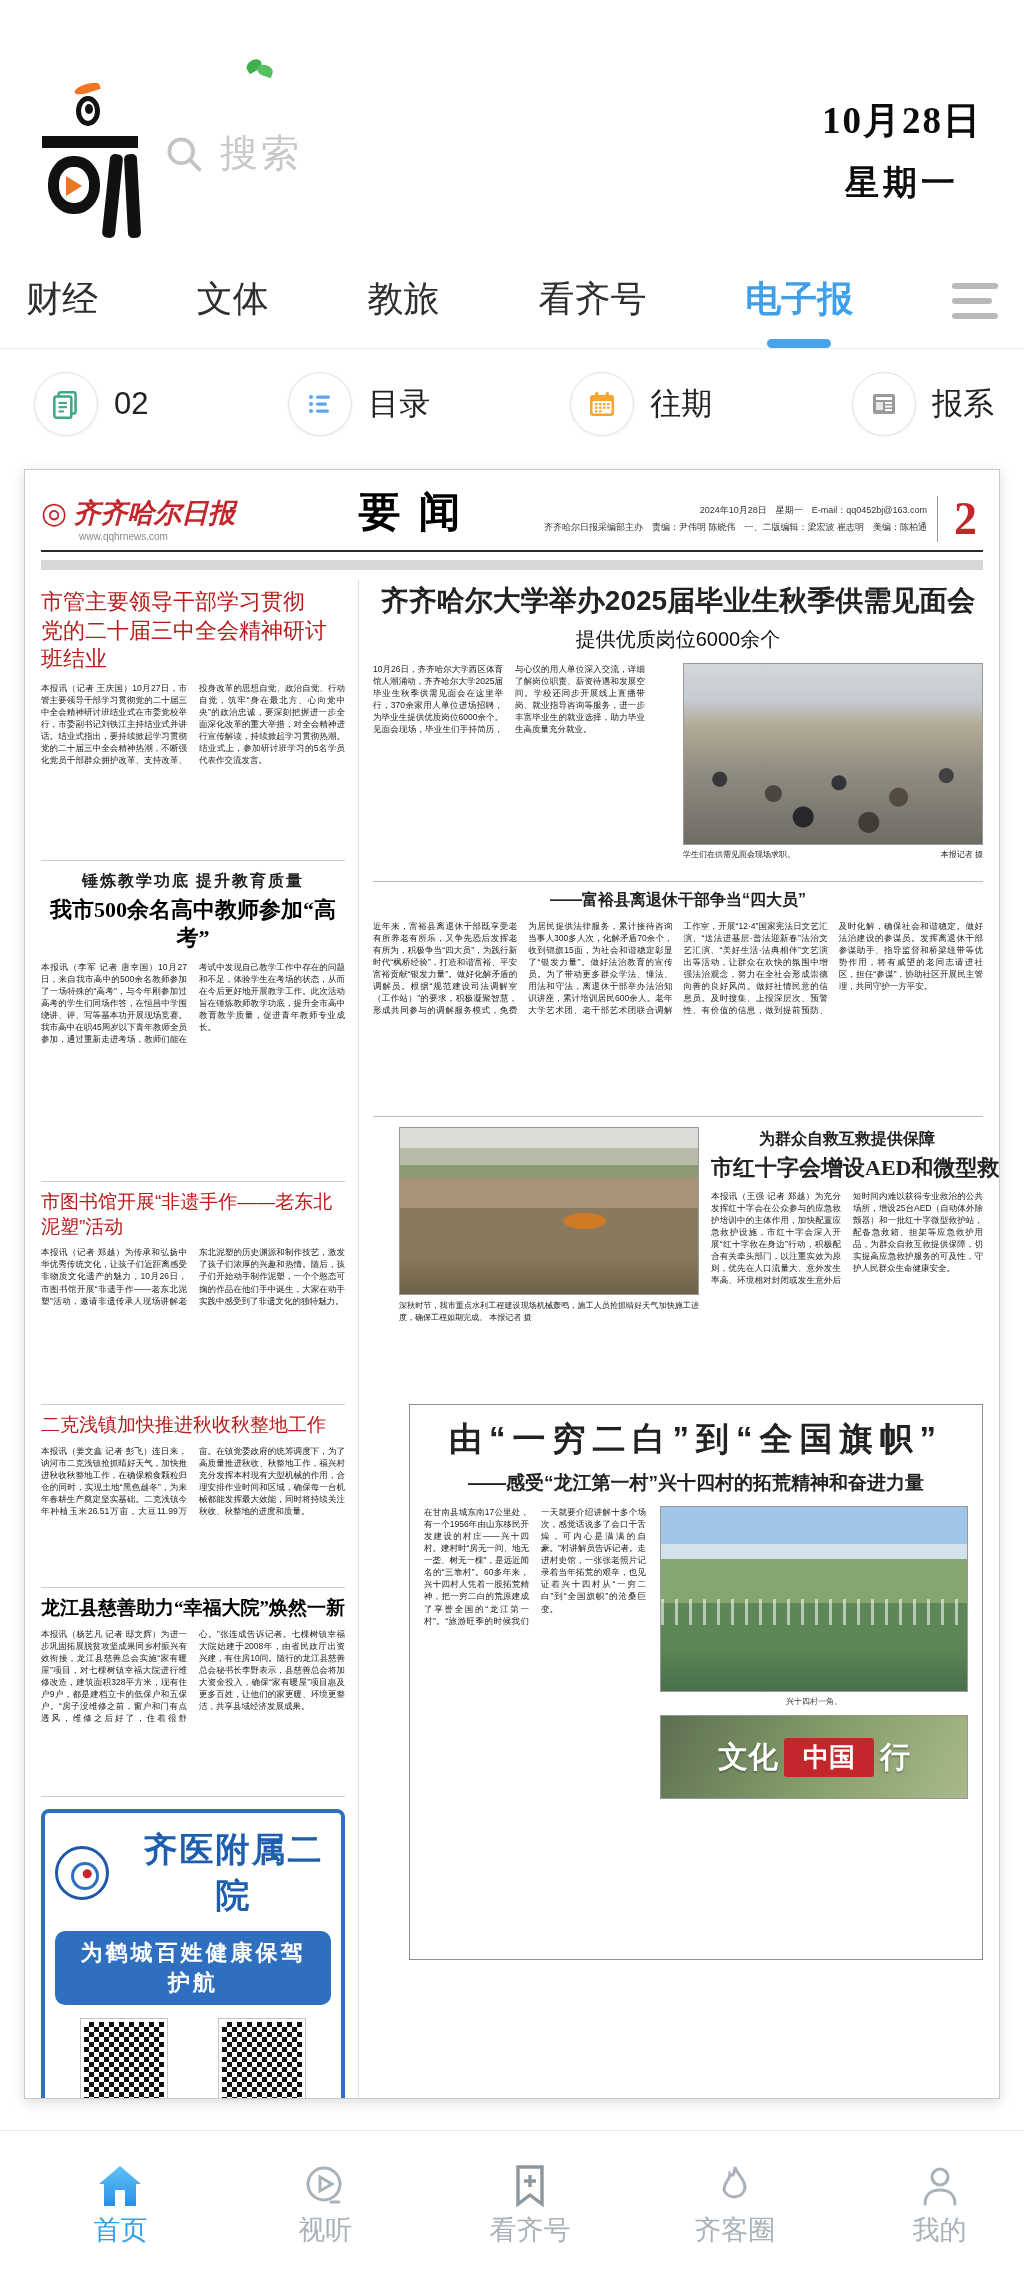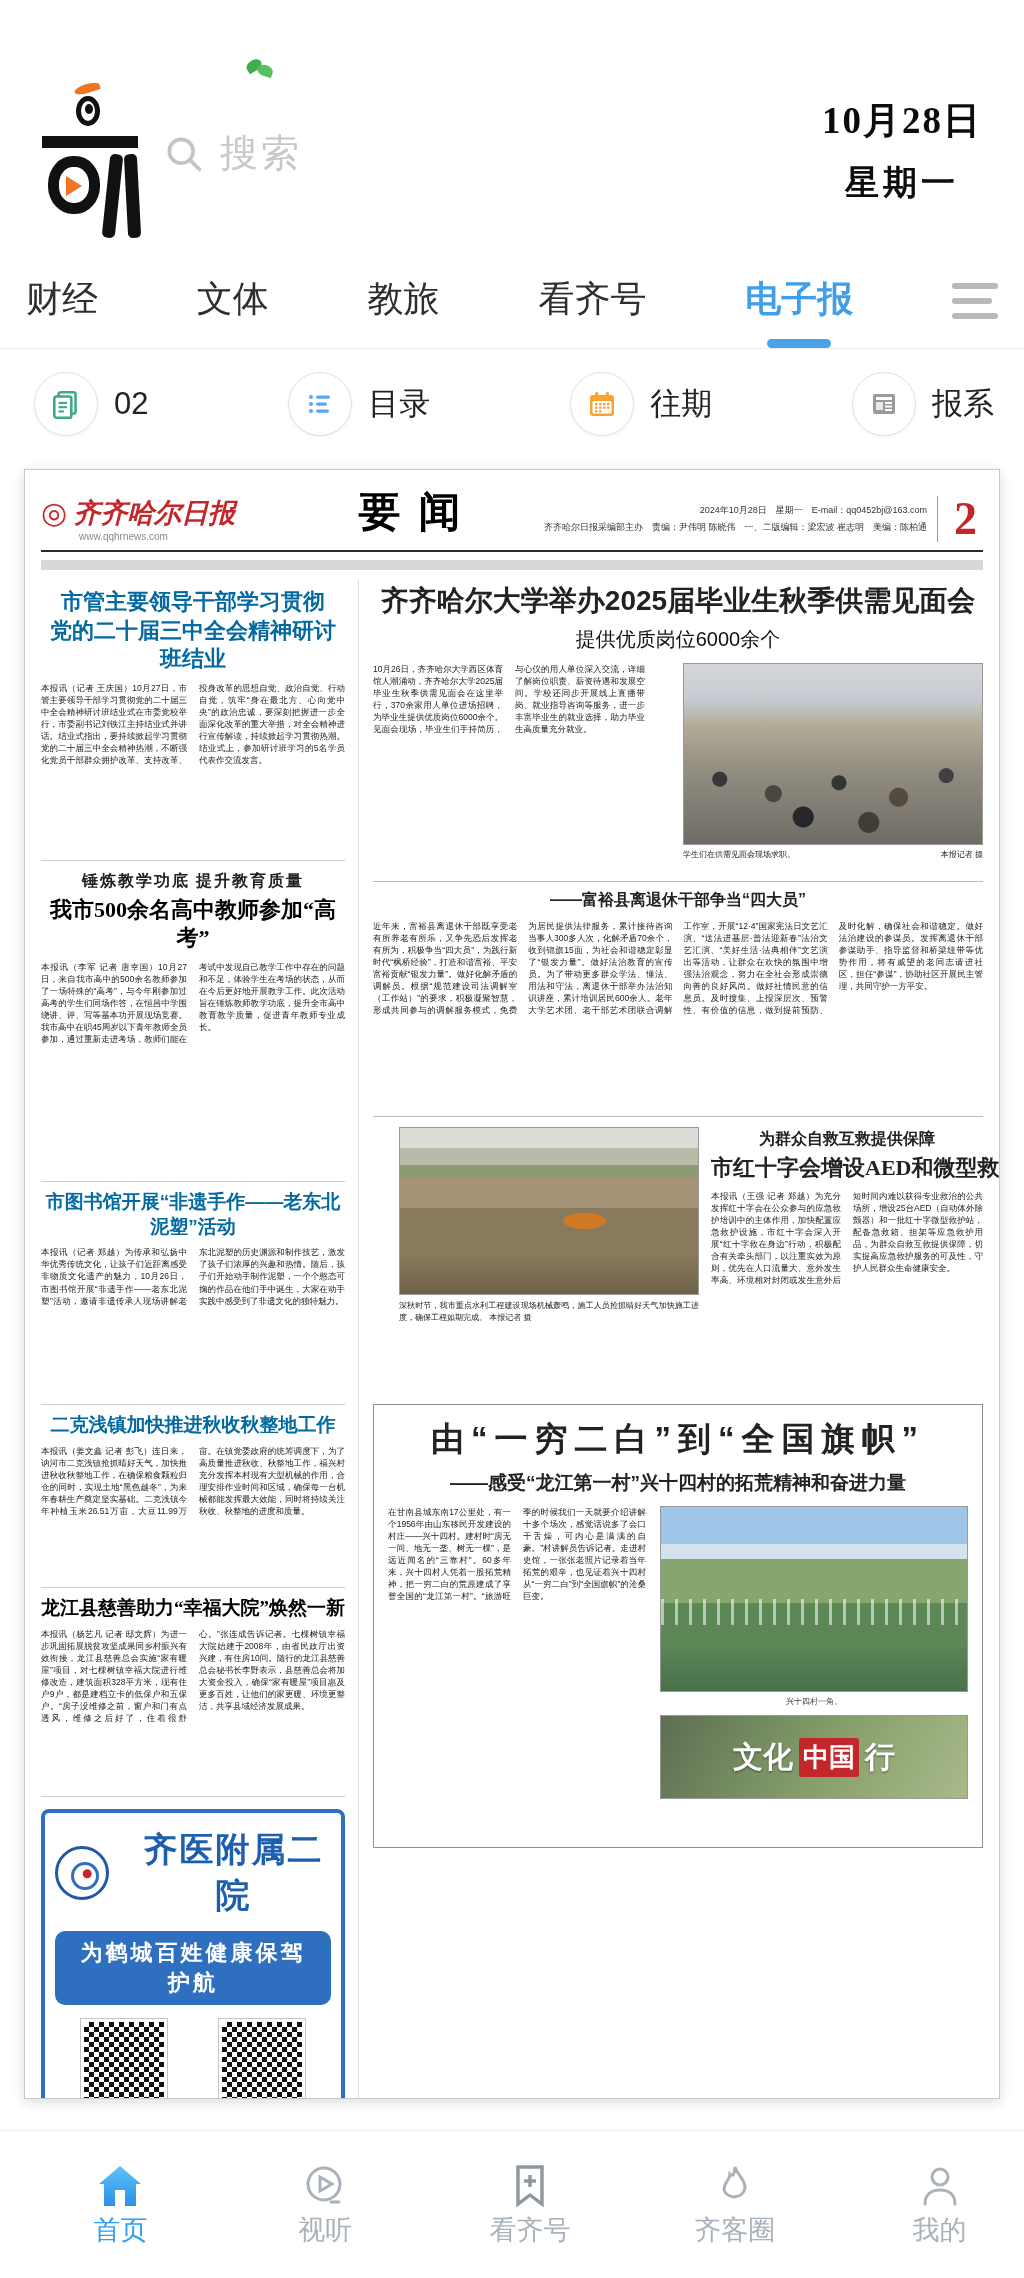--- a/index.html
+++ b/index.html
@@ -65,21 +65,21 @@
   .col-right { flex:1; min-width:0; }
 
   .bodytext { font-size:8.5px; line-height:1.42; text-align:justify; color:#1a1a1a; overflow:hidden; }
   .bodytext::first-letter { margin-left:0; }
   .cols2 { column-count:2; column-gap:12px; }
   .cols3 { column-count:3; column-gap:12px; }
   .cols4 { column-count:4; column-gap:11px; }
 
   .art { padding:8px 0 10px; border-bottom:1px solid #ccc; }
   .art:last-child { border-bottom:none; }
-  .hl-sans { font-weight:700; text-align:center; color:#0369a1; line-height:1.3; }
+  .hl-sans { font-weight:400; text-align:left; color:#b91c1c; line-height:1.3; }
   .hl-serif { font-family:"Liberation Serif",serif; font-weight:700; text-align:center; color:#000; line-height:1.3; }
   .a1-hl { font-size:22px; margin-bottom:8px; }
   .kicker { text-align:center; font-family:"Liberation Serif",serif; font-weight:700; font-size:16px; letter-spacing:2px; margin:2px 0 4px; }
   .a2-hl { font-size:22px; margin-bottom:8px; }
   .sm-hl { font-size:19px; margin-bottom:7px; }
   .h-a1 { height:168px; } .h-a2 { height:210px; } .h-a3 { height:148px; } .h-a4 { height:132px; } .h-a5 { height:158px; }
 
   
   .ad { margin-top:12px; border:4px solid #2f6fc0; border-radius:8px; padding:14px 10px 12px; text-align:center; }
   .ad-top { display:flex; align-items:center; justify-content:space-between; gap:27px; }
@@ -117,34 +117,34 @@
   .photo-field { width:300px; height:168px;
     background:
       radial-gradient(ellipse 34px 13px at 62% 56%, #cf7a22 0 60%, transparent 65%),
       linear-gradient(180deg,#dcdcd6 0 12%, #b7bba8 12% 22%, #8d9a74 22% 30%, #a59277 30% 48%, #8a7a5d 48% 76%, #6f6149 100%); }
   .r3-cap { width:300px; font-size:8px; line-height:1.5; margin-top:5px; text-align:justify; color:#222; }
   .r4 { flex:1; min-width:0; }
   .r4-kicker { text-align:center; font-size:16px; font-weight:700; margin:2px 0 3px; }
   .r4-hl { text-align:center; font-family:"Liberation Serif",serif; font-weight:900; font-size:22px; margin-bottom:7px; white-space:nowrap; }
   .r4-body { height:200px; }
 
-  .r5 { border:1px solid #8f8f8f; margin-top:14px; padding:12px 14px 10px; height:444px; }
+  .r5 { border:1px solid #8f8f8f; margin-top:14px; padding:12px 14px 10px; height:556px;margin-left:36px; }
   .r5-hl { font-size:33px; font-weight:900; text-align:center; letter-spacing:7px; white-space:nowrap; }
   .r5-sub { font-size:19px; font-weight:700; text-align:center; margin:8px 0 10px; }
   .r5-top { display:flex; gap:14px; }
   .r5-topbody { flex:1; height:308px; }
   .r5-figcol { width:308px; flex:none; }
   .photo-village { width:308px; height:186px;
     background:
       repeating-linear-gradient(90deg, rgba(255,255,255,.55) 0 3px, transparent 3px 14px) 0 58%/100% 26px no-repeat,
       linear-gradient(180deg,#9fc6e8 0 20%, #d4e2ec 20% 28%, #85a66e 28% 52%, #5d8757 52% 74%, #49704b 100%); }
   .r5-figcap { font-size:8px; color:#444; text-align:center; margin:4px 0 8px; }
   .culture { width:308px; height:84px; background:linear-gradient(120deg,#5c6f52 0%, #87a06b 55%, #a9b98a 100%); display:flex; align-items:center; justify-content:center; gap:6px; border:1px solid #999; }
   .culture .cw { color:#fff; font-family:"Liberation Serif",serif; font-weight:900; font-size:30px; text-shadow:0 1px 2px rgba(0,0,0,.5); }
-  .culture .cr { color:#fff; background:#c3272b; font-family:"Liberation Serif",serif; font-weight:900; font-size:26px; padding:2px 4px; border-radius:3px; }
+  .culture .cr { color:#fff; background:#c3272b; font-family:"Liberation Serif",serif; font-weight:900; font-size:26px; padding:2px 19px; border-radius:3px; }
   .r5-bottom { height:168px; margin-top:10px; }
 
   
   .tabbar { position:absolute; left:0; right:0; bottom:0; height:148px; background:#fff; border-top:1px solid #ececec; display:flex; }
   .tb-item { flex:1; display:flex; flex-direction:column; align-items:center; justify-content:center; gap:2px; cursor:pointer;padding-left:36px; }
   .tb-item svg { width:48px; height:48px; }
   .tb-label { font-size:27px; color:#a9b2ba; }
   .tb-item.active .tb-label { color:#2f9ff0; }
 </style>
 </head>

